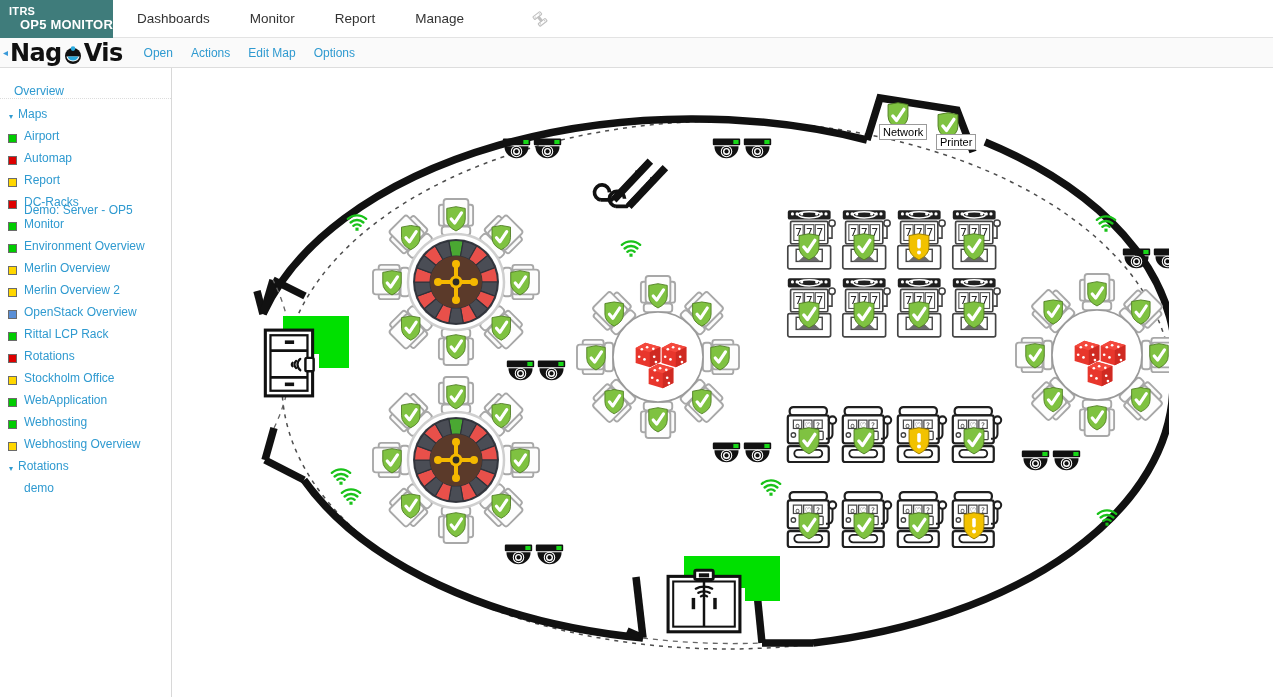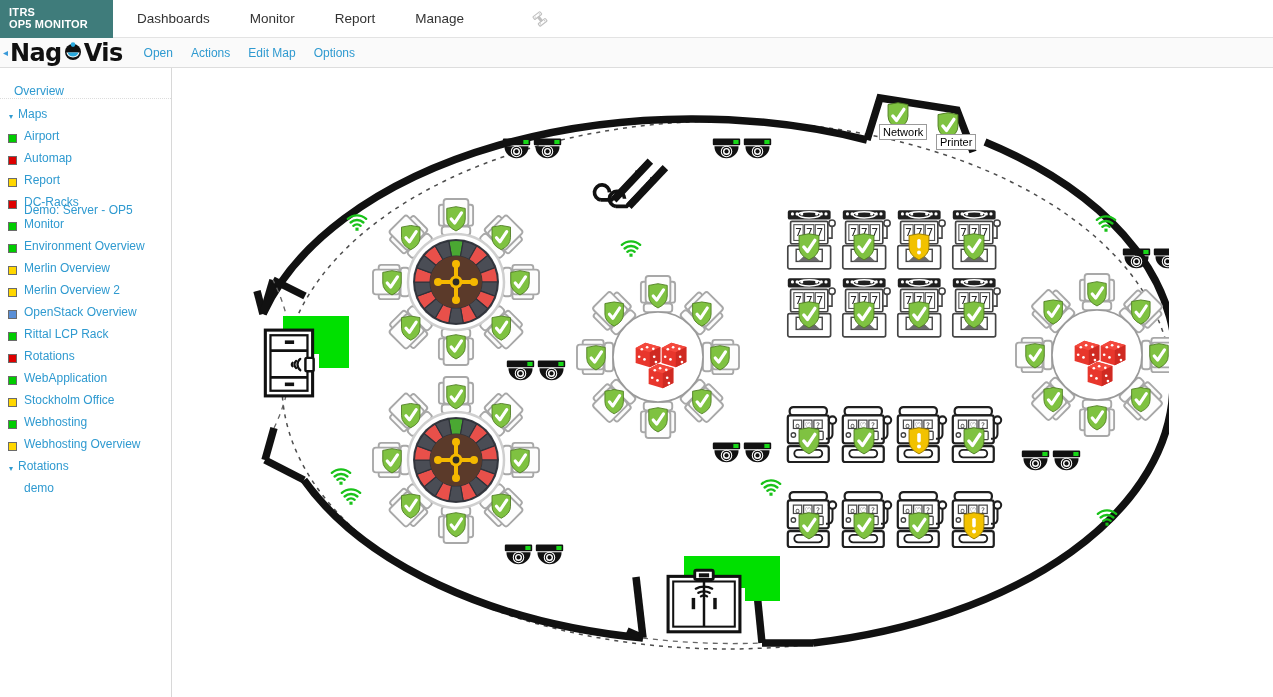--- a/index.html
+++ b/index.html
@@ -22,21 +22,21 @@
   #brand {
     width: 113px; height: 38px;
     background: #3f7c7b;
     color: #ffffff;
     display: flex; flex-direction: column;
     justify-content: center;
     padding-left: 9px;
     line-height: 1.05;
   }
   #brand .b1 { font-size: 11px; letter-spacing: .3px; font-weight: bold; }
-  #brand .b2 { font-size: 11px; letter-spacing: .2px; font-weight: bold; }
+  #brand .b2 { font-size: 13px; letter-spacing: .2px; font-weight: bold; text-align: right; }
   #app-nav { display: flex; align-items: center; margin-left: 10px; gap: 12px; }
   #app-nav .nav-item {
     font-size: 13.5px; color: #333333;
     padding: 0 14px; line-height: 37px;
     cursor: pointer;
   }
   #tools-icon {
     margin-left: 52px; display: flex; align-items: center;
     opacity: .55; cursor: pointer;
   }
@@ -48,21 +48,21 @@
     background: #fafafa;
     border-bottom: 1px solid #dddddd;
     display: flex; align-items: center;
   }
   #collapse-arrow {
     font-size: 10px; color: #3a9ad9;
     padding: 0 2px 0 3px; cursor: pointer;
     line-height: 1;
   }
   #nagvis-logo {
-    display: flex; align-items: flex-start;
+    display: flex; align-items: flex-end;
     font-size: 24px; font-weight: bold;
     color: #111111; letter-spacing: -0.6px;
     line-height: 1; margin-right: 12px;
     font-family: "DejaVu Sans", sans-serif;
   }
   #nagvis-logo .o-mark {
     display: inline-block; position: relative;
     width: 20px; height: 20px; margin: 0 1px;
   }
   #nagvis-menu { display: flex; align-items: center; }
@@ -217,26 +217,26 @@
       </div>
       <div class="side-row">
         <span class="status-sq" style="background: rgb(0, 204, 0);"></span>
         <span class="side-label">Rittal LCP Rack</span>
       </div>
       <div class="side-row">
         <span class="status-sq" style="background: rgb(221, 0, 0);"></span>
         <span class="side-label">Rotations</span>
       </div>
       <div class="side-row">
+        <span class="status-sq" style="background: rgb(255, 215, 0);"></span>
+        <span class="side-label">Stockholm Office</span>
+      </div>
+      <div class="side-row">
         <span class="status-sq" style="background: rgb(0, 204, 0);"></span>
         <span class="side-label">WebApplication</span>
-      </div>
-      <div class="side-row">
-        <span class="status-sq" style="background: rgb(255, 215, 0);"></span>
-        <span class="side-label">Stockholm Office</span>
       </div>
       <div class="side-row">
         <span class="status-sq" style="background: rgb(0, 204, 0);"></span>
         <span class="side-label">Webhosting</span>
       </div>
       <div class="side-row">
         <span class="status-sq" style="background: rgb(255, 215, 0);"></span>
         <span class="side-label">Webhosting Overview</span>
       </div>
     </div>

